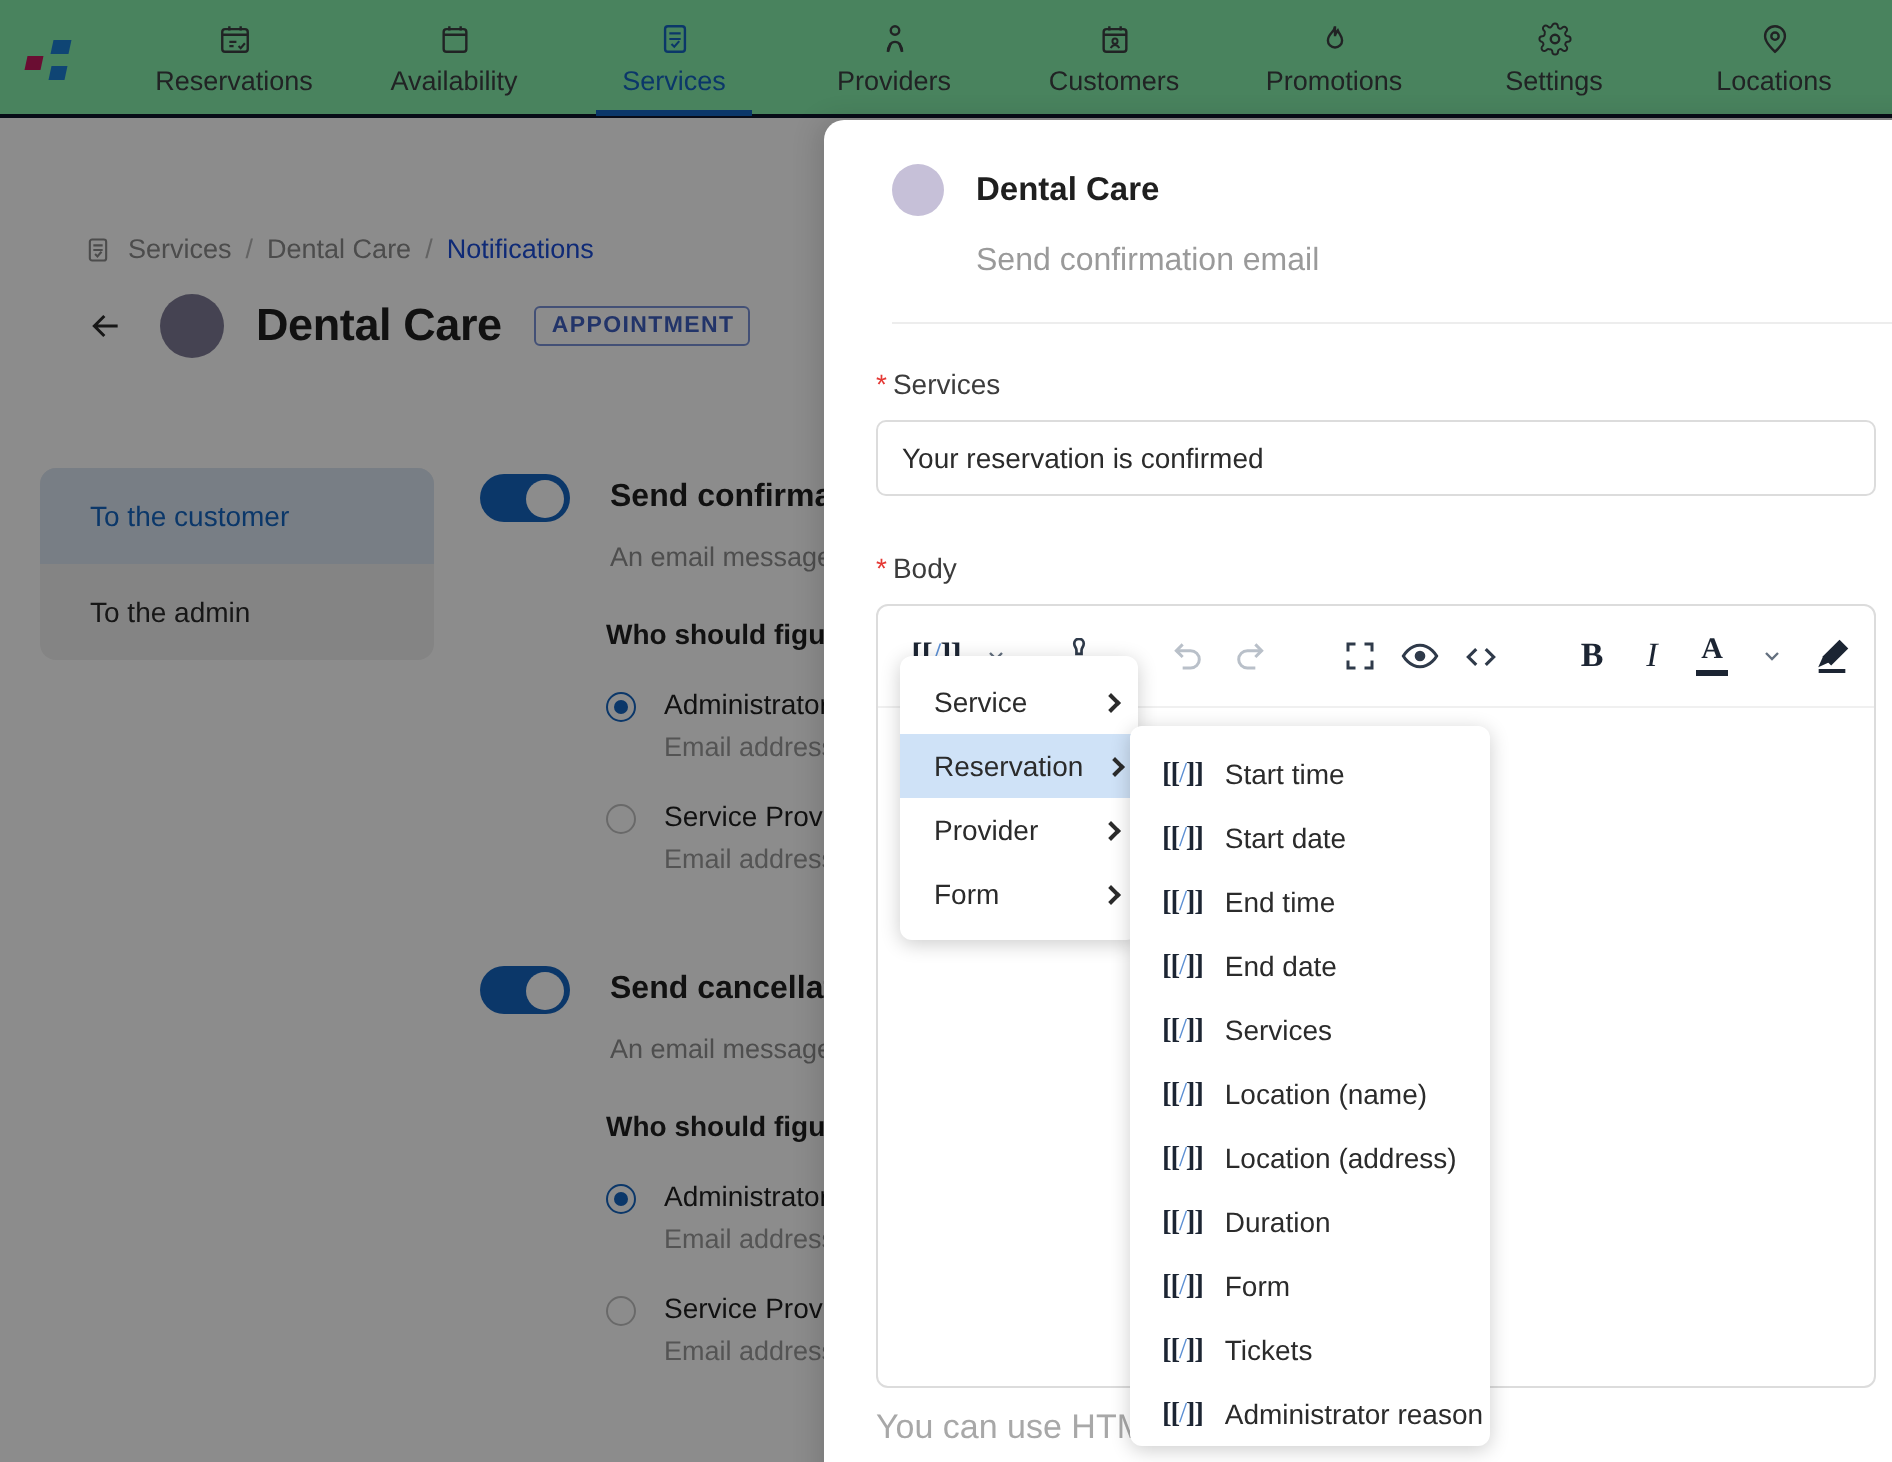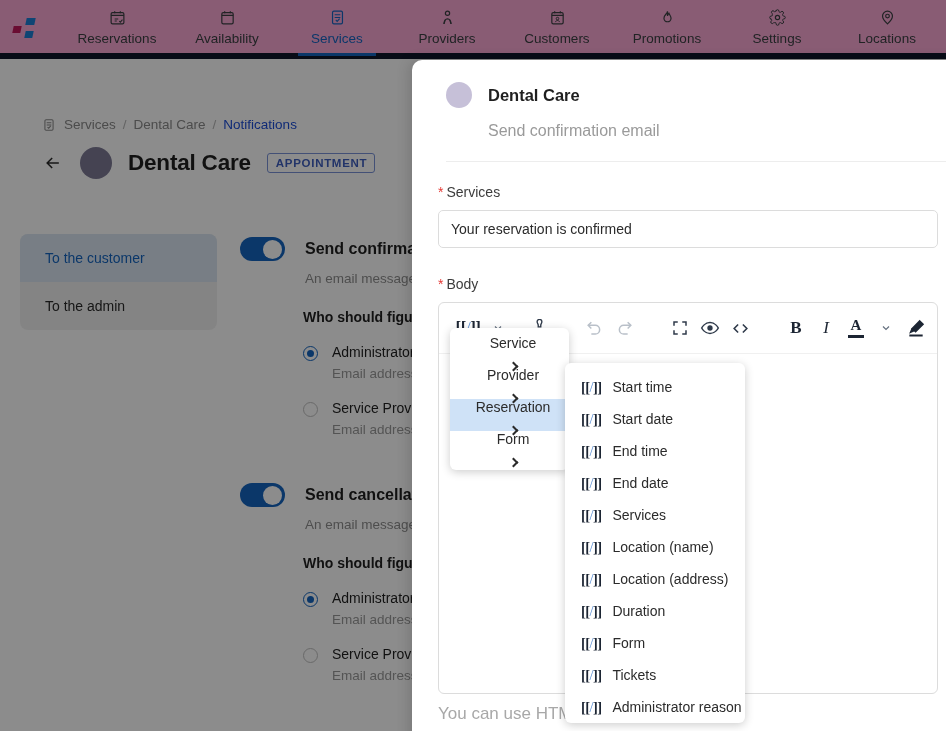--- a/index.html
+++ b/index.html
@@ -8,21 +8,21 @@
     width: 946px; height: 731px;
     overflow: hidden;
     font-family: "Liberation Sans", sans-serif;
     background: #ffffff;
   }
   #app { position: relative; width: 946px; height: 731px; overflow: hidden; background:#ffffff; }
 
   
   .topnav {
     position: absolute; top: 0; left: 0; width: 946px; height: 59px;
-    background: #f9a8d4; border-bottom: 6px solid #0f172a;
+    background: #86efac; border-bottom: 2px solid #0f172a;
     display: flex; align-items: center;
   }
   .logo { width: 62px; height: 59px; position: relative; flex: none; }
   .logo i { position: absolute; display: block; }
   .logo .d1 { width: 9px; height: 7px; background: #1d7fd4; left: 26px; top: 21px; transform: skewX(-12deg); }
   .logo .d2 { width: 8px; height: 7px; background: #c2185b; left: 13px; top: 29px; transform: skewX(-12deg); }
   .logo .d3 { width: 8px; height: 7px; background: #1d7fd4; left: 25px; top: 34px; transform: skewX(-12deg); }
 
   .navitem {
     position: relative; height: 59px; width: 110px; flex: none;
@@ -158,21 +158,21 @@
   .ehint { font-size: 17px; color: #a8a8a8; margin-top: 10px; }
 
   
   .menu {
     position: absolute; z-index: 80; background: #fff; border-radius: 6px;
     box-shadow: 0 2px 10px rgba(0,0,0,.20); padding: 7px 0;
   }
   .menu1 { left: 450px; top: 328px; width: 119px; }
   .mi {
     height: 32px; display:flex; align-items:center; padding: 0 10px 0 17px;
-    font-size: 14px; color: #2b2b2b; cursor: pointer; justify-content: space-between; gap: 12px; flex-direction: column;
+    font-size: 14px; color: #2b2b2b; cursor: pointer; justify-content: space-between; gap: 12px;
   }
   .mi.sel { background: #cfe2f7; }
   .mi .arrow {
     width: 7px; height: 7px; border-right: 2px solid #2b2b2b; border-top: 2px solid #2b2b2b;
     transform: rotate(45deg); flex: none;
   }
   .menu2 {
     left: 565px; top: 363px; width: 180px; padding: 8px 0 0 0;
     max-height: 368px; overflow: hidden;
   }
@@ -474,28 +474,28 @@
 
       <div class="ehint">You can use HTML</div>
     </div>
   </div>
 
   <div class="menu menu1">
     <div class="mi">
       <span>Service</span>
       <span class="arrow"></span>
     </div>
+    <div class="mi sel">
+      <span>Reservation</span>
+      <span class="arrow"></span>
+    </div>
     <div class="mi">
       <span>Provider</span>
       <span class="arrow"></span>
     </div>
-    <div class="mi sel">
-      <span>Reservation</span>
-      <span class="arrow"></span>
-    </div>
     <div class="mi">
       <span>Form</span>
       <span class="arrow"></span>
     </div>
   </div>
 
   <div class="menu menu2" id="token-submenu">
       <div class="mi2">
         <span class="tg">[[<span class="sl">/</span>]]</span>
         <span>Start time</span>

